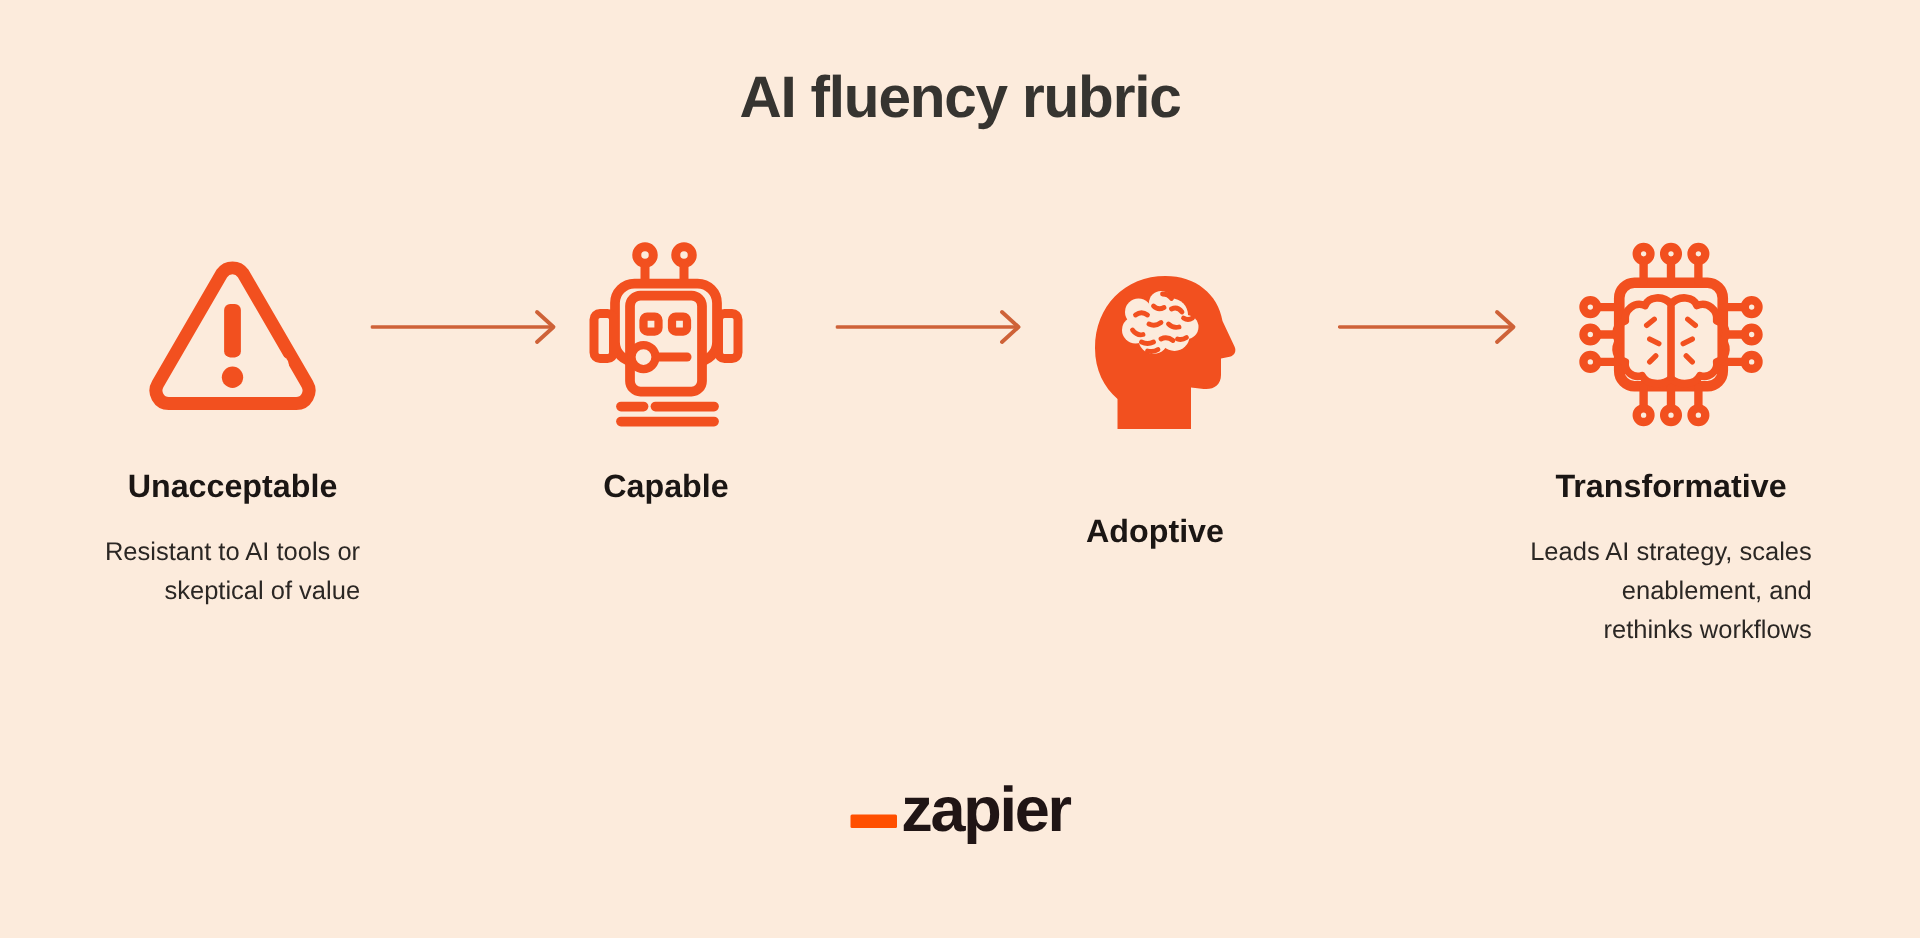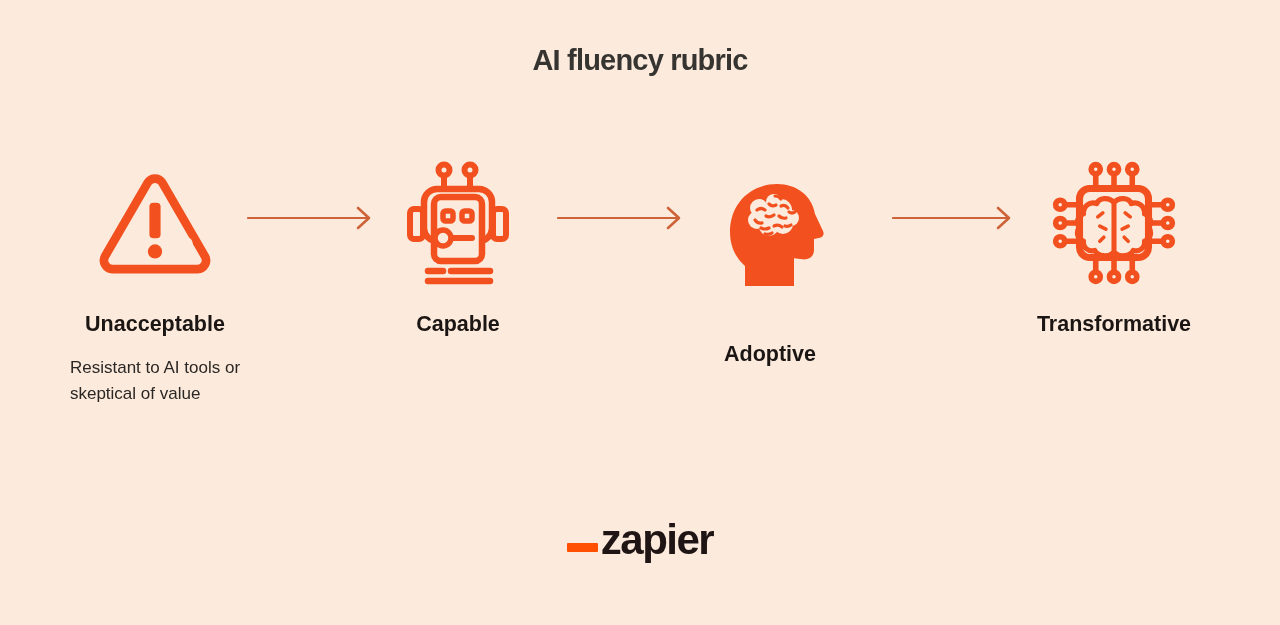--- a/index.html
+++ b/index.html
@@ -17,56 +17,56 @@
   body{
     position:relative;
     background:var(--bg);
     font-family:"Liberation Sans", sans-serif;
     overflow:hidden;
   }
   .title{
     position:absolute;
     top:44px;left:0;right:0;
     text-align:center;
-    font-size:29px;
+    font-size:39px;
     font-weight:bold;
     letter-spacing:-0.8px;
     color:var(--title);
   }
   .stage{
     position:absolute;
     top:150px;
     width:264px;
     display:flex;
     flex-direction:column;
     align-items:center;
   }
   .stage-1{left:23px;}
-  .stage-2{left:326px;}
+  .stage-2{left:312px;}
   .stage-3{left:638px;gap:30px;}
   .stage-4{left:982px;}
   .icon-box{
     height:146px;
     display:flex;
     align-items:center;
     justify-content:center;
   }
   .stage-label{
     margin-top:16px;
     font-size:21.5px;
     font-weight:bold;
     color:var(--heading);
     text-align:right;
   }
   .stage-desc{
     margin-top:18px;
     font-size:17px;
     line-height:26px;
     color:var(--body);
-    text-align:left;
+    text-align:right;
     white-space:pre-line;
   }
   .arrow{position:absolute;top:204px;}
   .arrow-1{left:247px;}
   .arrow-2{left:557px;}
   .arrow-3{left:892px;}
   .arrow-stroke{stroke:var(--arrow);fill:none;stroke-linecap:round;stroke-linejoin:round;}
   .icon-stroke{stroke:var(--accent);fill:none;stroke-linecap:round;stroke-linejoin:round;}
   .icon-fill{fill:var(--accent);}
   .icon-bgfill{fill:var(--bg);}
@@ -220,18 +220,21 @@
         <path d="M57,58 l-5,4"></path>
         <path d="M54,71 l6,3"></path>
         <path d="M58,82 l-4,4"></path>
         <path d="M79,58 l5,4"></path>
         <path d="M82,71 l-6,3"></path>
         <path d="M78,82 l4,4"></path>
       </g>
     </svg>
   </div>
   <div class="stage-label">Transformative</div>
+  <div class="stage-desc">Leads AI strategy, scales
+enablement, and
+rethinks workflows</div>
 </div>
 
 <div class="logo">
   <span class="logo-underscore"></span>
   <span class="logo-text">zapier</span>
 </div>
 
 </body></html>

